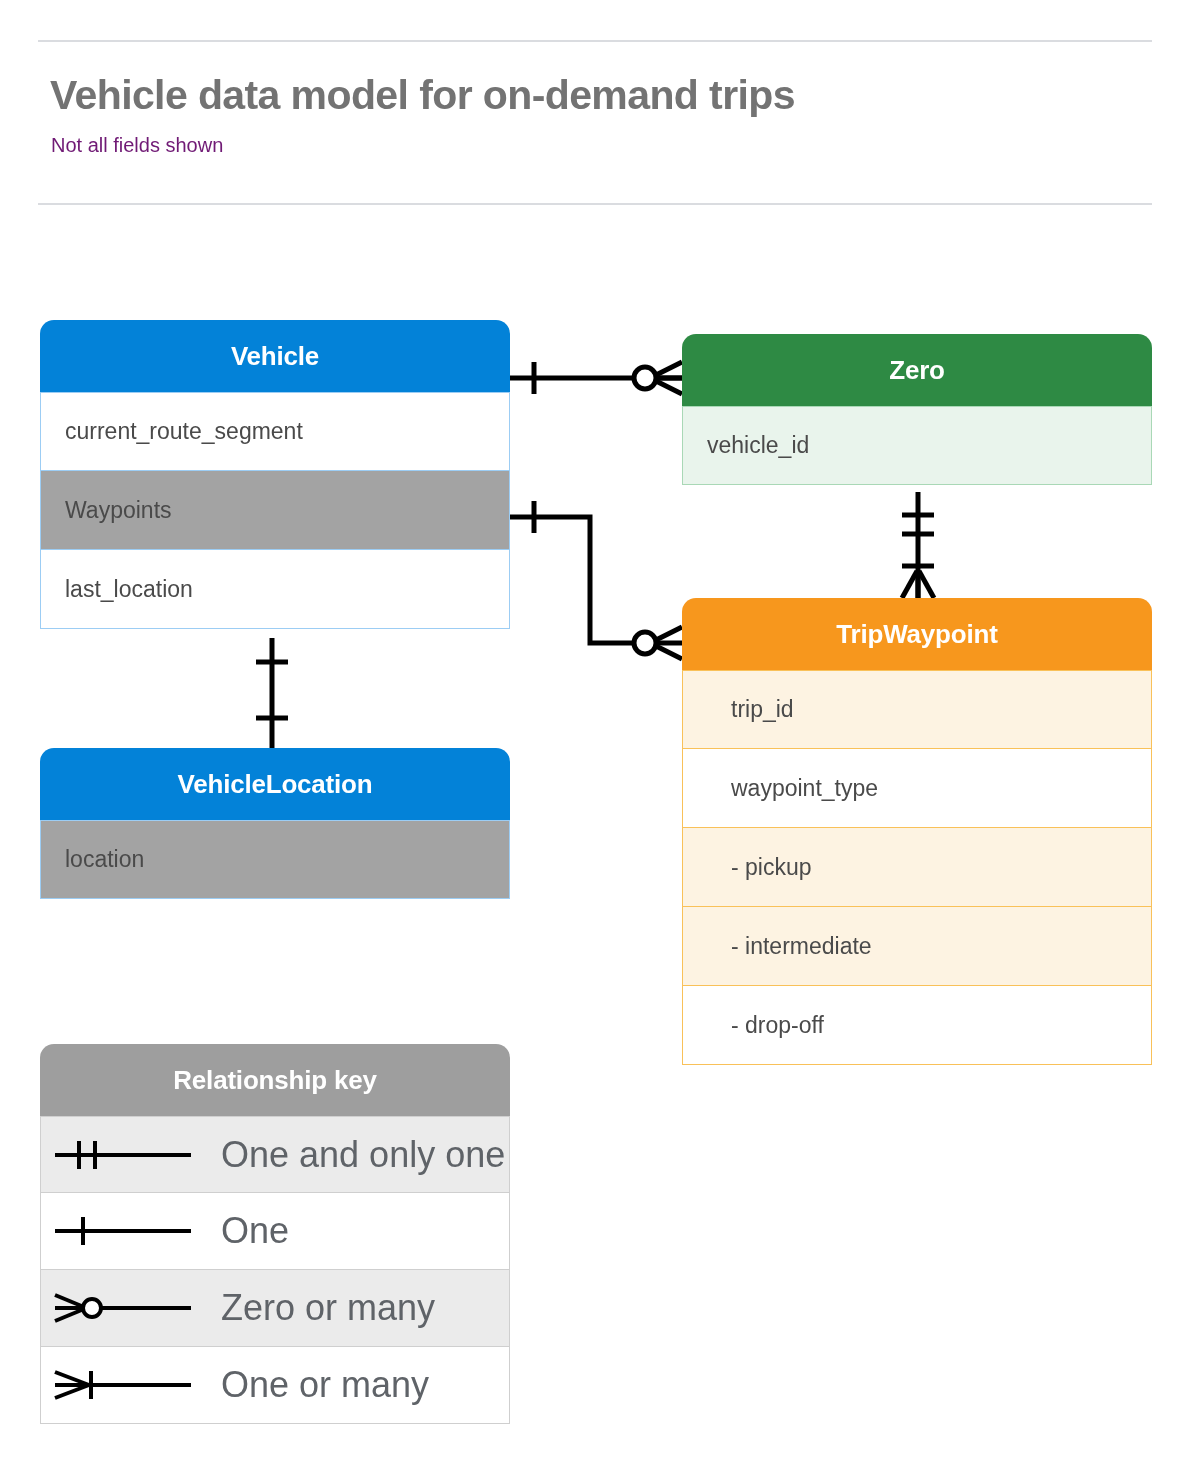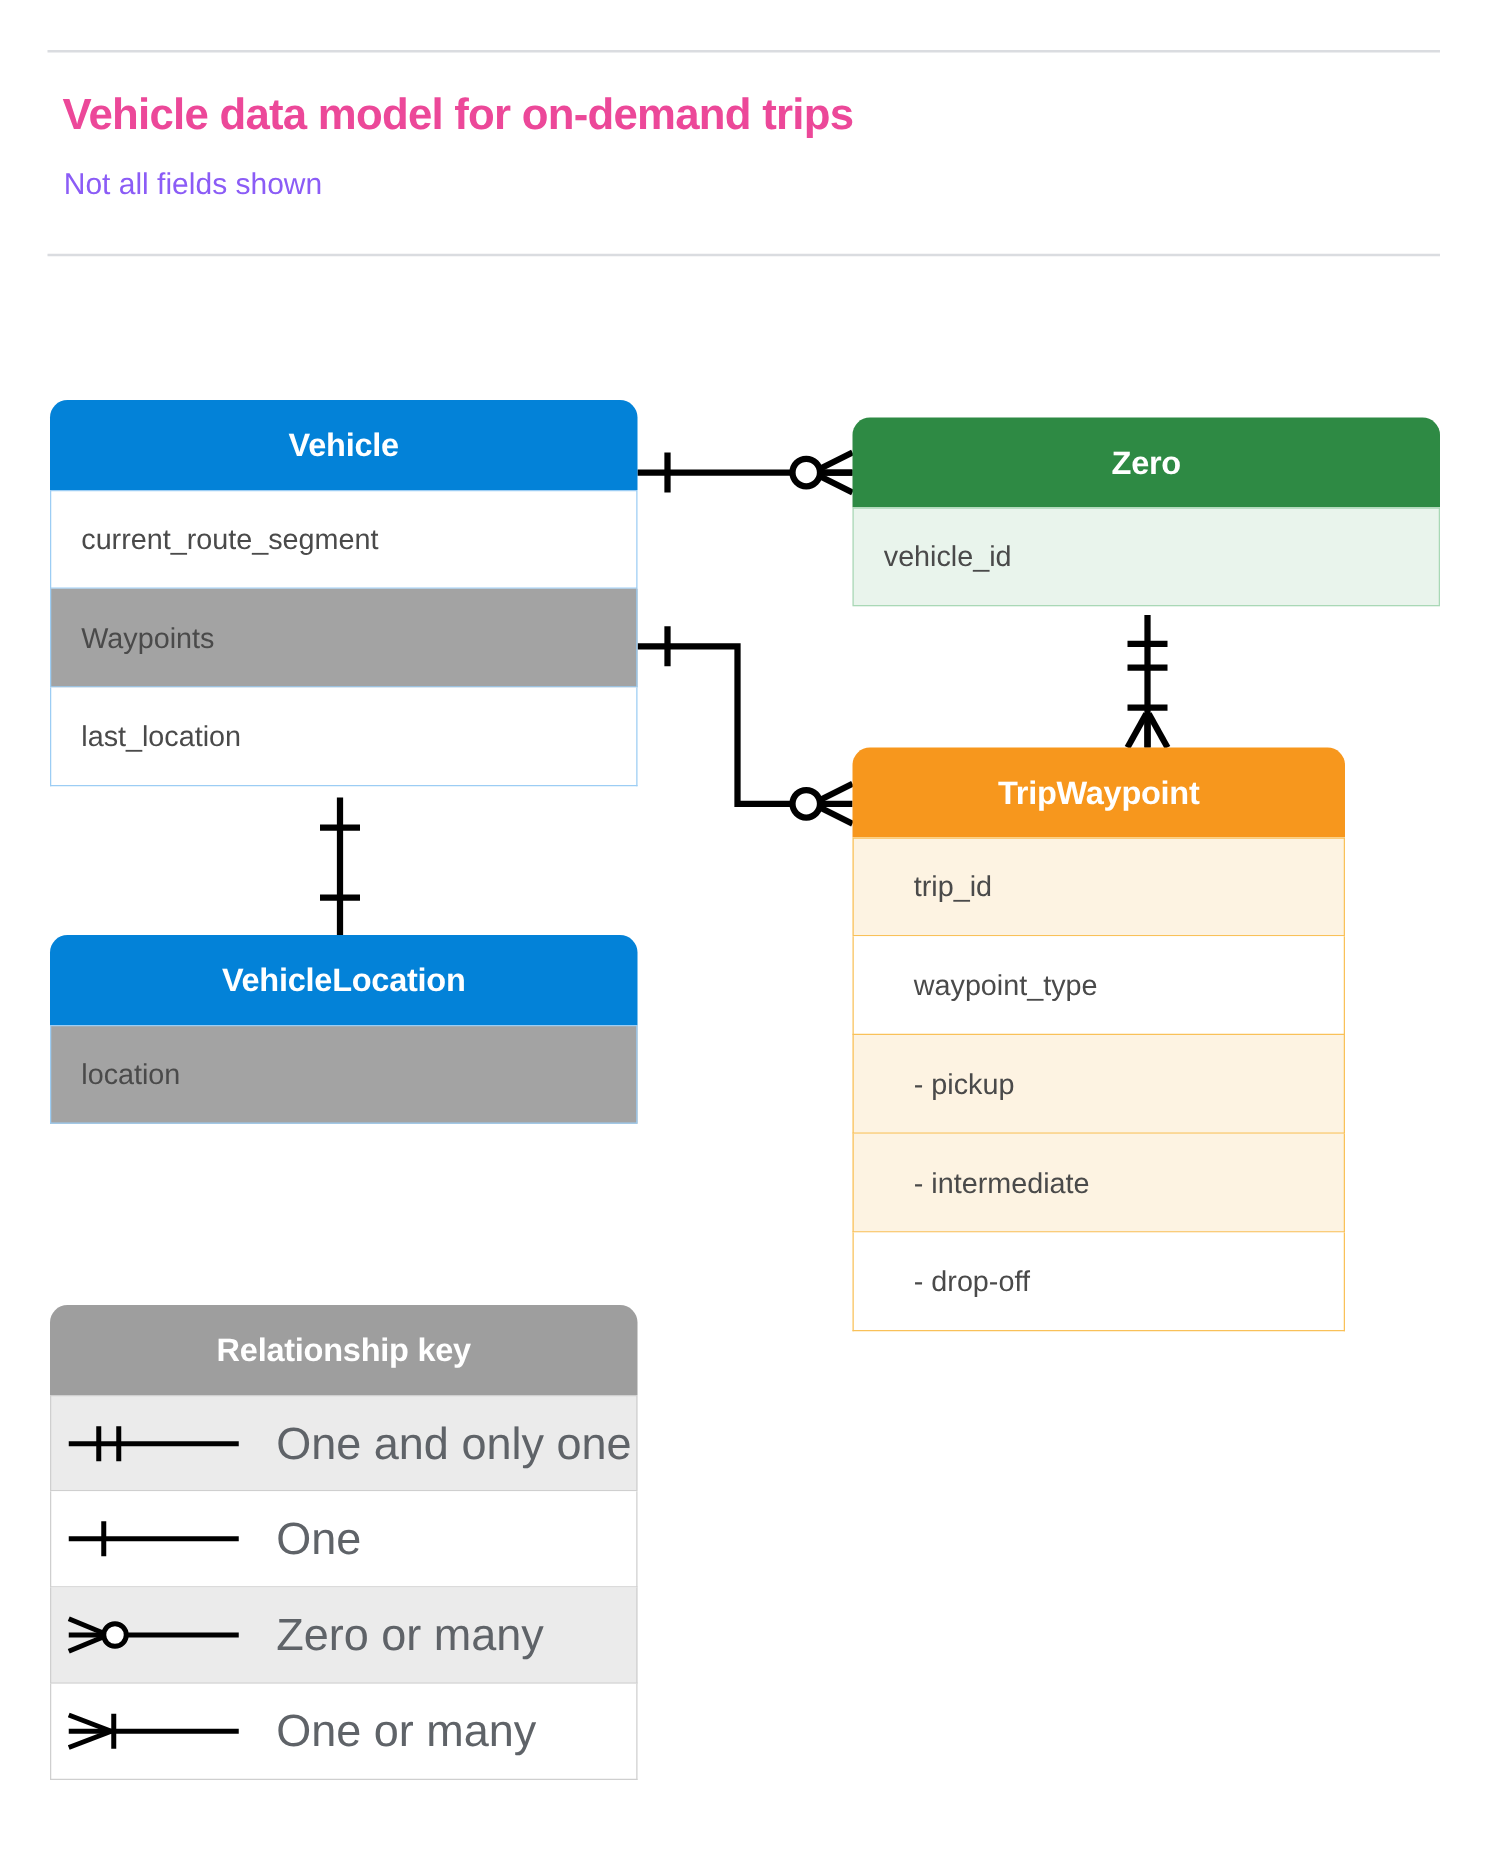--- a/index.html
+++ b/index.html
@@ -25,33 +25,33 @@
     height: 2px;
     background: #dadce0;
   }
   #rule-top { top: 40px; }
   #rule-bottom { top: 203px; }
 
   #page-title {
     position: absolute;
     left: 50px;
     top: 72px;
-    font-size: 35px;
+    font-size: 41px;
     font-weight: bold;
-    color: #ec4899;
+    color: #737373;
     letter-spacing: -0.6px;
     white-space: nowrap;
   }
   #page-subtitle {
     position: absolute;
     left: 51px;
     top: 134px;
-    font-size: 24px;
+    font-size: 20px;
     font-weight: normal;
-    color: #8b5cf6;
+    color: #701a75;
     white-space: nowrap;
   }
 
   
   .entity {
     position: absolute;
     border-radius: 14px 14px 0 0;
   }
   .entity-header {
     height: 72px;
@@ -93,21 +93,21 @@
   .theme-orange .entity-row.tint { background: #fdf3e2; }
 
   
   .theme-grey .entity-header { background: #9e9e9e; }
 
   
   #entity-vehicle         { left: 40px;  top: 320px;  width: 470px; }
   #entity-vehiclelocation { left: 40px;  top: 748px;  width: 470px; }
   #entity-legend          { left: 40px;  top: 1044px; width: 470px; }
   #entity-trip            { left: 682px; top: 334px;  width: 470px; }
-  #entity-tripwaypoint    { left: 682px; top: 598px;  width: 394px; }
+  #entity-tripwaypoint    { left: 682px; top: 598px;  width: 470px; }
 
   
   .legend-row {
     height: 77px;
     display: flex;
     align-items: center;
     padding: 0;
     font-size: 36px;
     color: #5f6368;
     border-style: solid;

